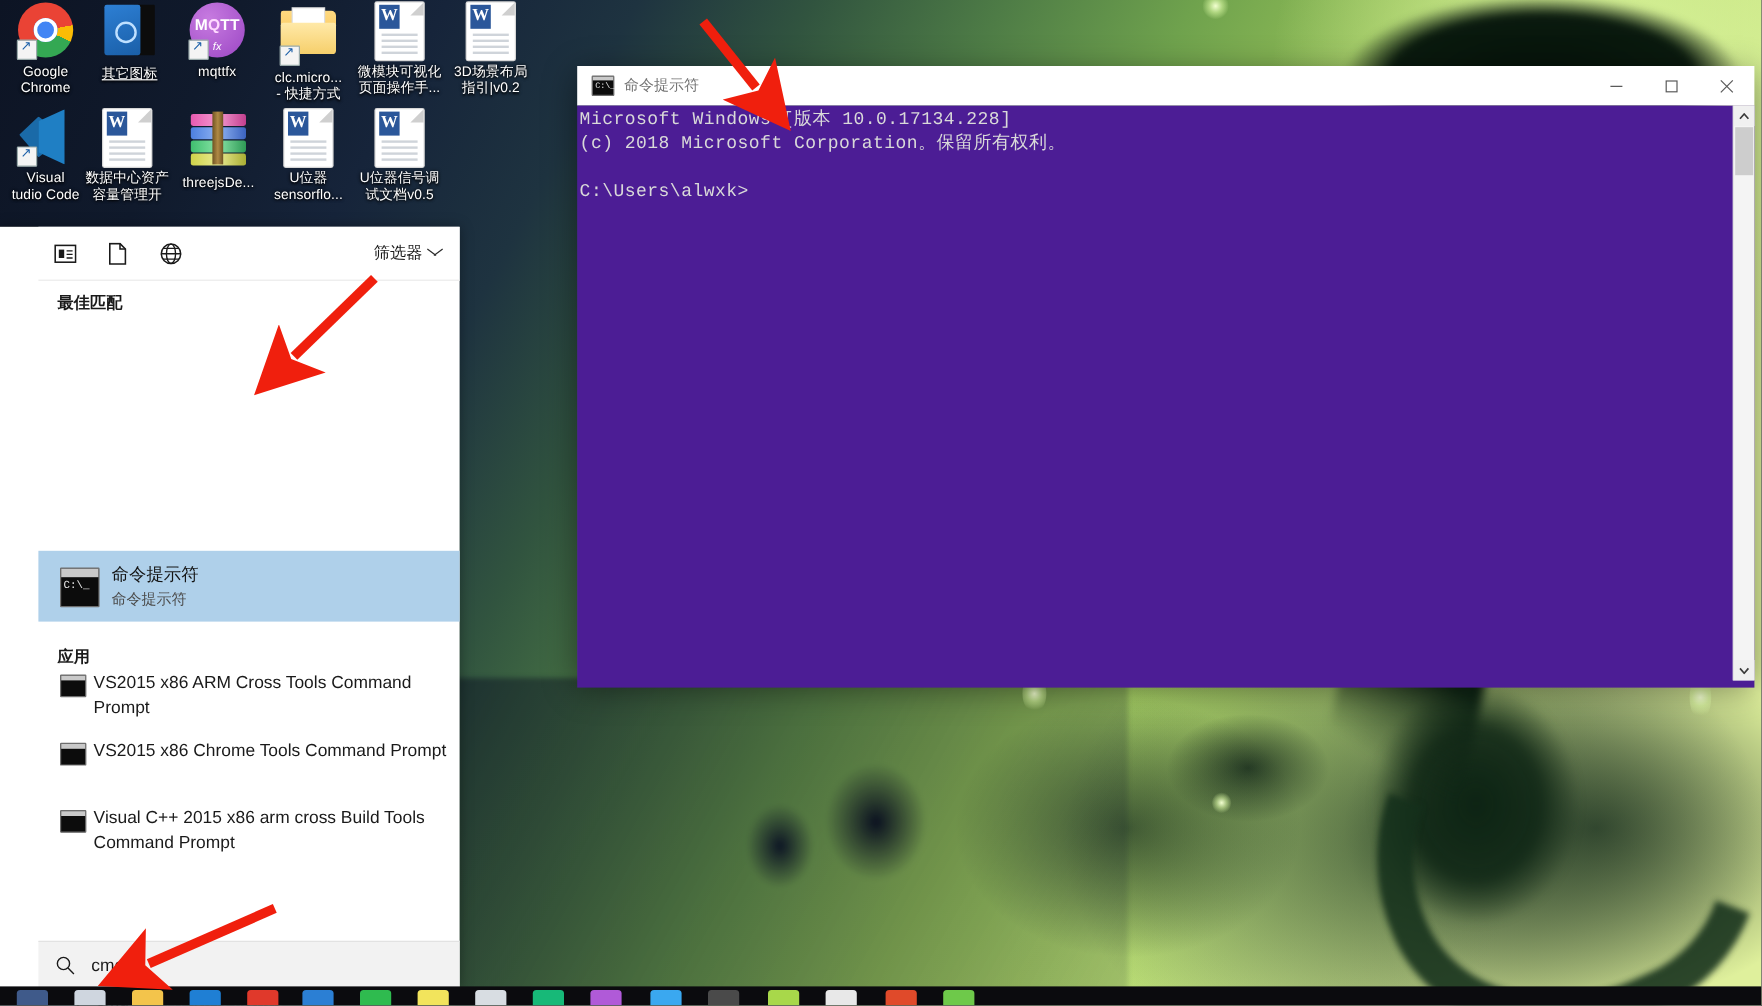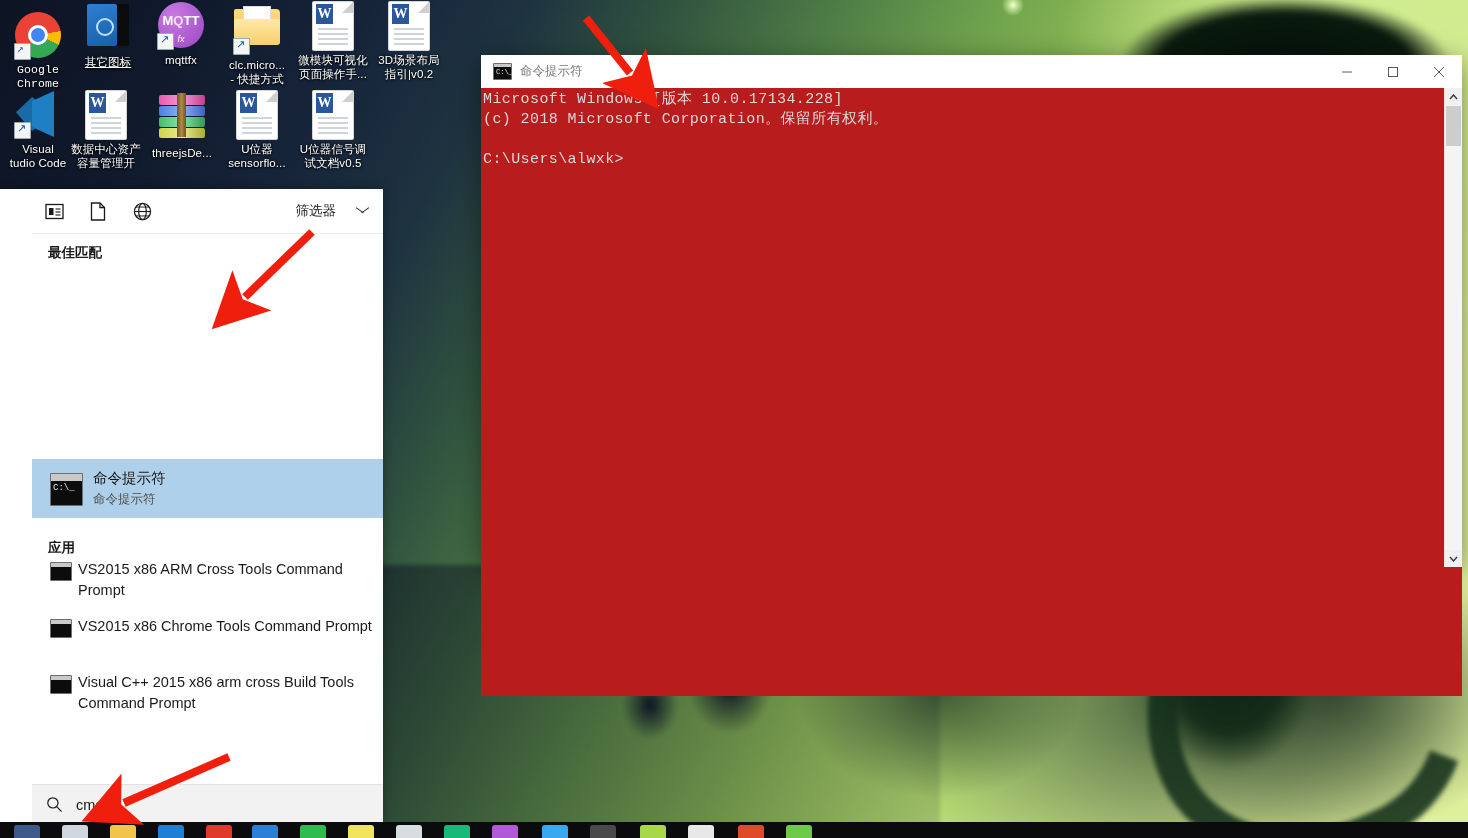--- a/index.html
+++ b/index.html
@@ -195,21 +195,21 @@
     position: absolute; left: 32px; top: 0; width: 351px; height: 44px;
     background: #fff; border-bottom: 1px solid #eaeaea;
     display: flex; align-items: center;
   }
   .fbtn {
     width: 44px; height: 44px; display:flex; align-items:center; justify-content:center;
     color: #1a1a1a;
   }
   #filters-label {
     margin-left: auto; margin-right: 14px;
-    display: flex; align-items: center; gap: 20px;
+    display: flex; align-items: center; gap: 4px;
     font-size: 13.5px; color: #1a1a1a;
   }
   .chev-d { width: 13px; height: 8px; position: relative; }
   .chev-d::before, .chev-d::after {
     content:""; position:absolute; top: 0; width: 9px; height: 1.4px; background: #2a2a2a;
   }
   .chev-d::before { left: 0;  transform: rotate(36deg); transform-origin: left center; }
   .chev-d::after  { right: 0; transform: rotate(-36deg); transform-origin: right center; }
 
   .section-head {
@@ -303,22 +303,22 @@
   #cmd-title-text { font-size: 12.5px; color: #757575; }
   .wbtn {
     position: absolute; top: 0; width: 46px; height: 33px;
     display: flex; align-items: center; justify-content: center; color: #5a5a5a;
   }
   #btn-min { right: 92px; }
   #btn-max { right: 46px; }
   #btn-close { right: 0px; }
 
   #cmd-body {
-    position: absolute; left: 0; top: 33px; width: 981px; height: 608px;
-    background: #b91c1c; overflow: hidden;
+    position: absolute; left: 0; top: 33px; width: 981px; height: 485px;
+    background: #4c1d95; overflow: hidden;
   }
   #cmd-text {
     position: absolute; left: 2px; top: 2px; right: 20px;
     color: #d9d9d9;
     font-family: "Liberation Mono", "DejaVu Sans Mono", monospace;
     font-size: 15px; line-height: 20px; white-space: pre;
     letter-spacing: 0.4px;
   }
   #cmd-scrollbar {
     position: absolute; right: 0; top: 33px; width: 17px; height: 479px;
@@ -358,21 +358,21 @@
     <div id="wp-shape-b"></div>
     <div id="wp-tail2"></div>
     <div id="wp-tail"></div>
     <div class="wp-glow" id="wp-glow-1"></div>
     <div class="wp-glow" id="wp-glow-2"></div>
     <div class="wp-glow" id="wp-glow-3"></div>
     <div class="wp-glow" id="wp-glow-4"></div>
   </div>
 
   <div id="desktop-icons">
-      <div class="desk-icon" style="left: 0px; top: 12px; font-family: Liberation Mono, monospace;">
+      <div class="desk-icon" style="left: 0px; top: 2px;">
         <div class="glyphbox">
           <div class="chrome"></div>
           <span class="shortcut-badge"></span>
         </div>
         <span class="lbl">Google</span>
         <span class="lbl">Chrome</span>
       </div>
       <div class="desk-icon" style="left: 70px; top: 2px; text-decoration: underline;">
         <div class="glyphbox">
           <div class="bfolder">

